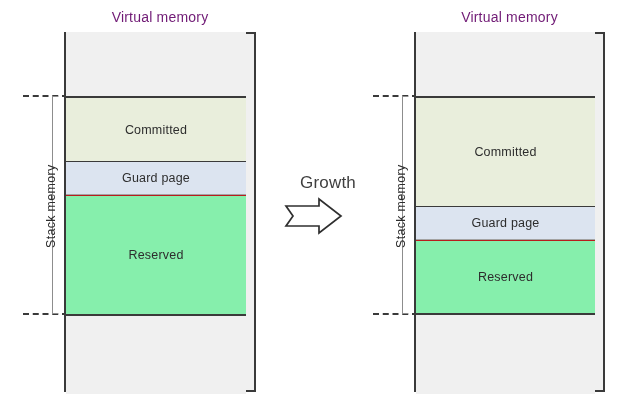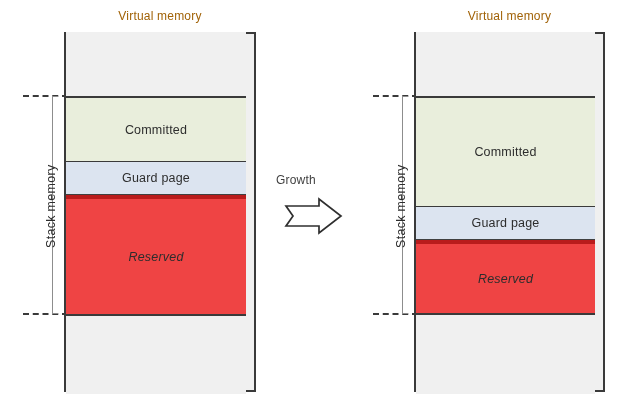--- a/index.html
+++ b/index.html
@@ -16,22 +16,22 @@
     position: relative;
     width: 622px;
     height: 410px;
     background: #ffffff;
     overflow: hidden;
   }
 
   
   .vm-title {
     position: absolute;
-    font-size: 12px;
-    color: #a16207;
+    font-size: 14px;
+    color: #701a75;
     letter-spacing: 0.2px;
     white-space: nowrap;
     text-align: center;
   }
 
   
   .mem-box {
     position: absolute;
     box-sizing: border-box;
     border: 2px solid #3a3a3a;
@@ -56,27 +56,26 @@
     background: #f0f0f0;
   }
   .band.committed {
     background: #e9eedc;
     border-top: 2px solid #3a3a3a;
     border-bottom: 1px solid #3a3a3a;
   }
   .band.guard {
     background: #dce4f0;
     border-top: 1px solid #3a3a3a;
-    border-bottom: 2px solid #404040;
+    border-bottom: 2px solid #a3a3a3;
   }
   .band.reserved {
-    background: #ef4444;
-    border-top: 4px solid #b91c1c;
+    background: #86efac;
+    border-top: 1px solid #b91c1c;
     border-bottom: 2px solid #3a3a3a;
-    font-style: italic;
   }
 
   
   .dash-line {
     position: absolute;
     height: 0;
     border-top: 2px dashed #3a3a3a;
   }
 
   
@@ -94,25 +93,25 @@
     box-sizing: border-box;
     border-left: 1px solid #8d8d8d;
     border-top: 1px solid #8d8d8d;
     border-bottom: 1px solid #8d8d8d;
     width: 6px;
   }
 
   
   .growth-label {
     position: absolute;
-    font-size: 12px;
+    font-size: 17px;
     color: #3f3f3f;
     letter-spacing: 0.2px;
     white-space: nowrap;
-    text-align: left;
+    text-align: right;
   }
   .growth-arrow {
     position: absolute;
   }
 </style>
 </head>
 <body>
 
 <div id="canvas">
 

